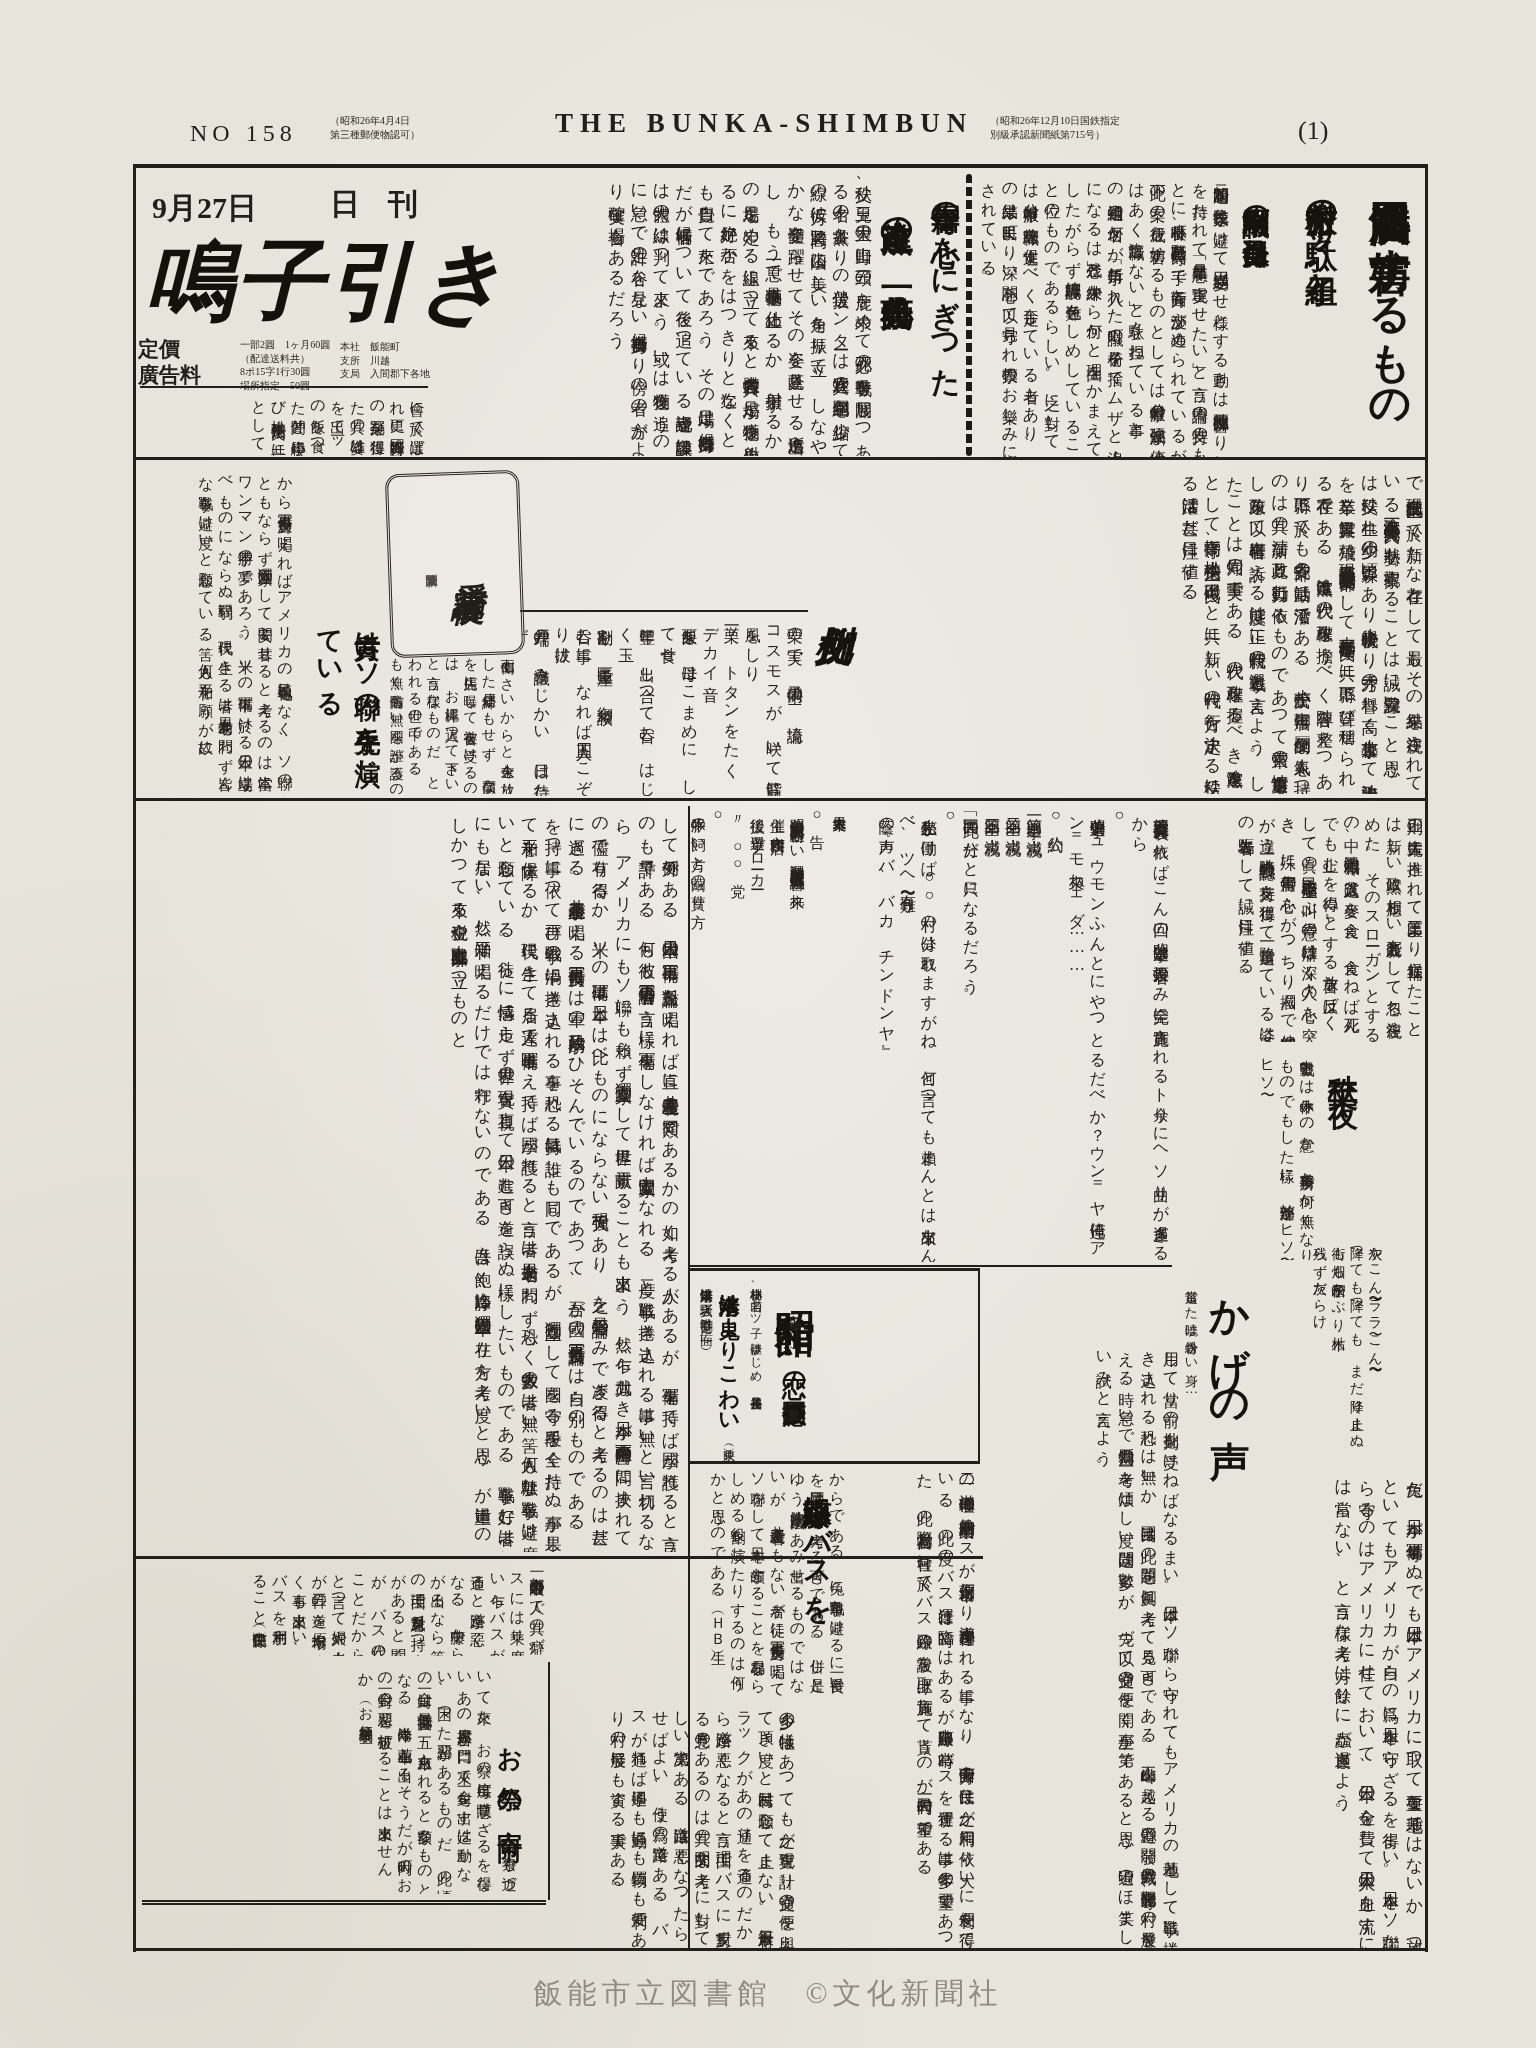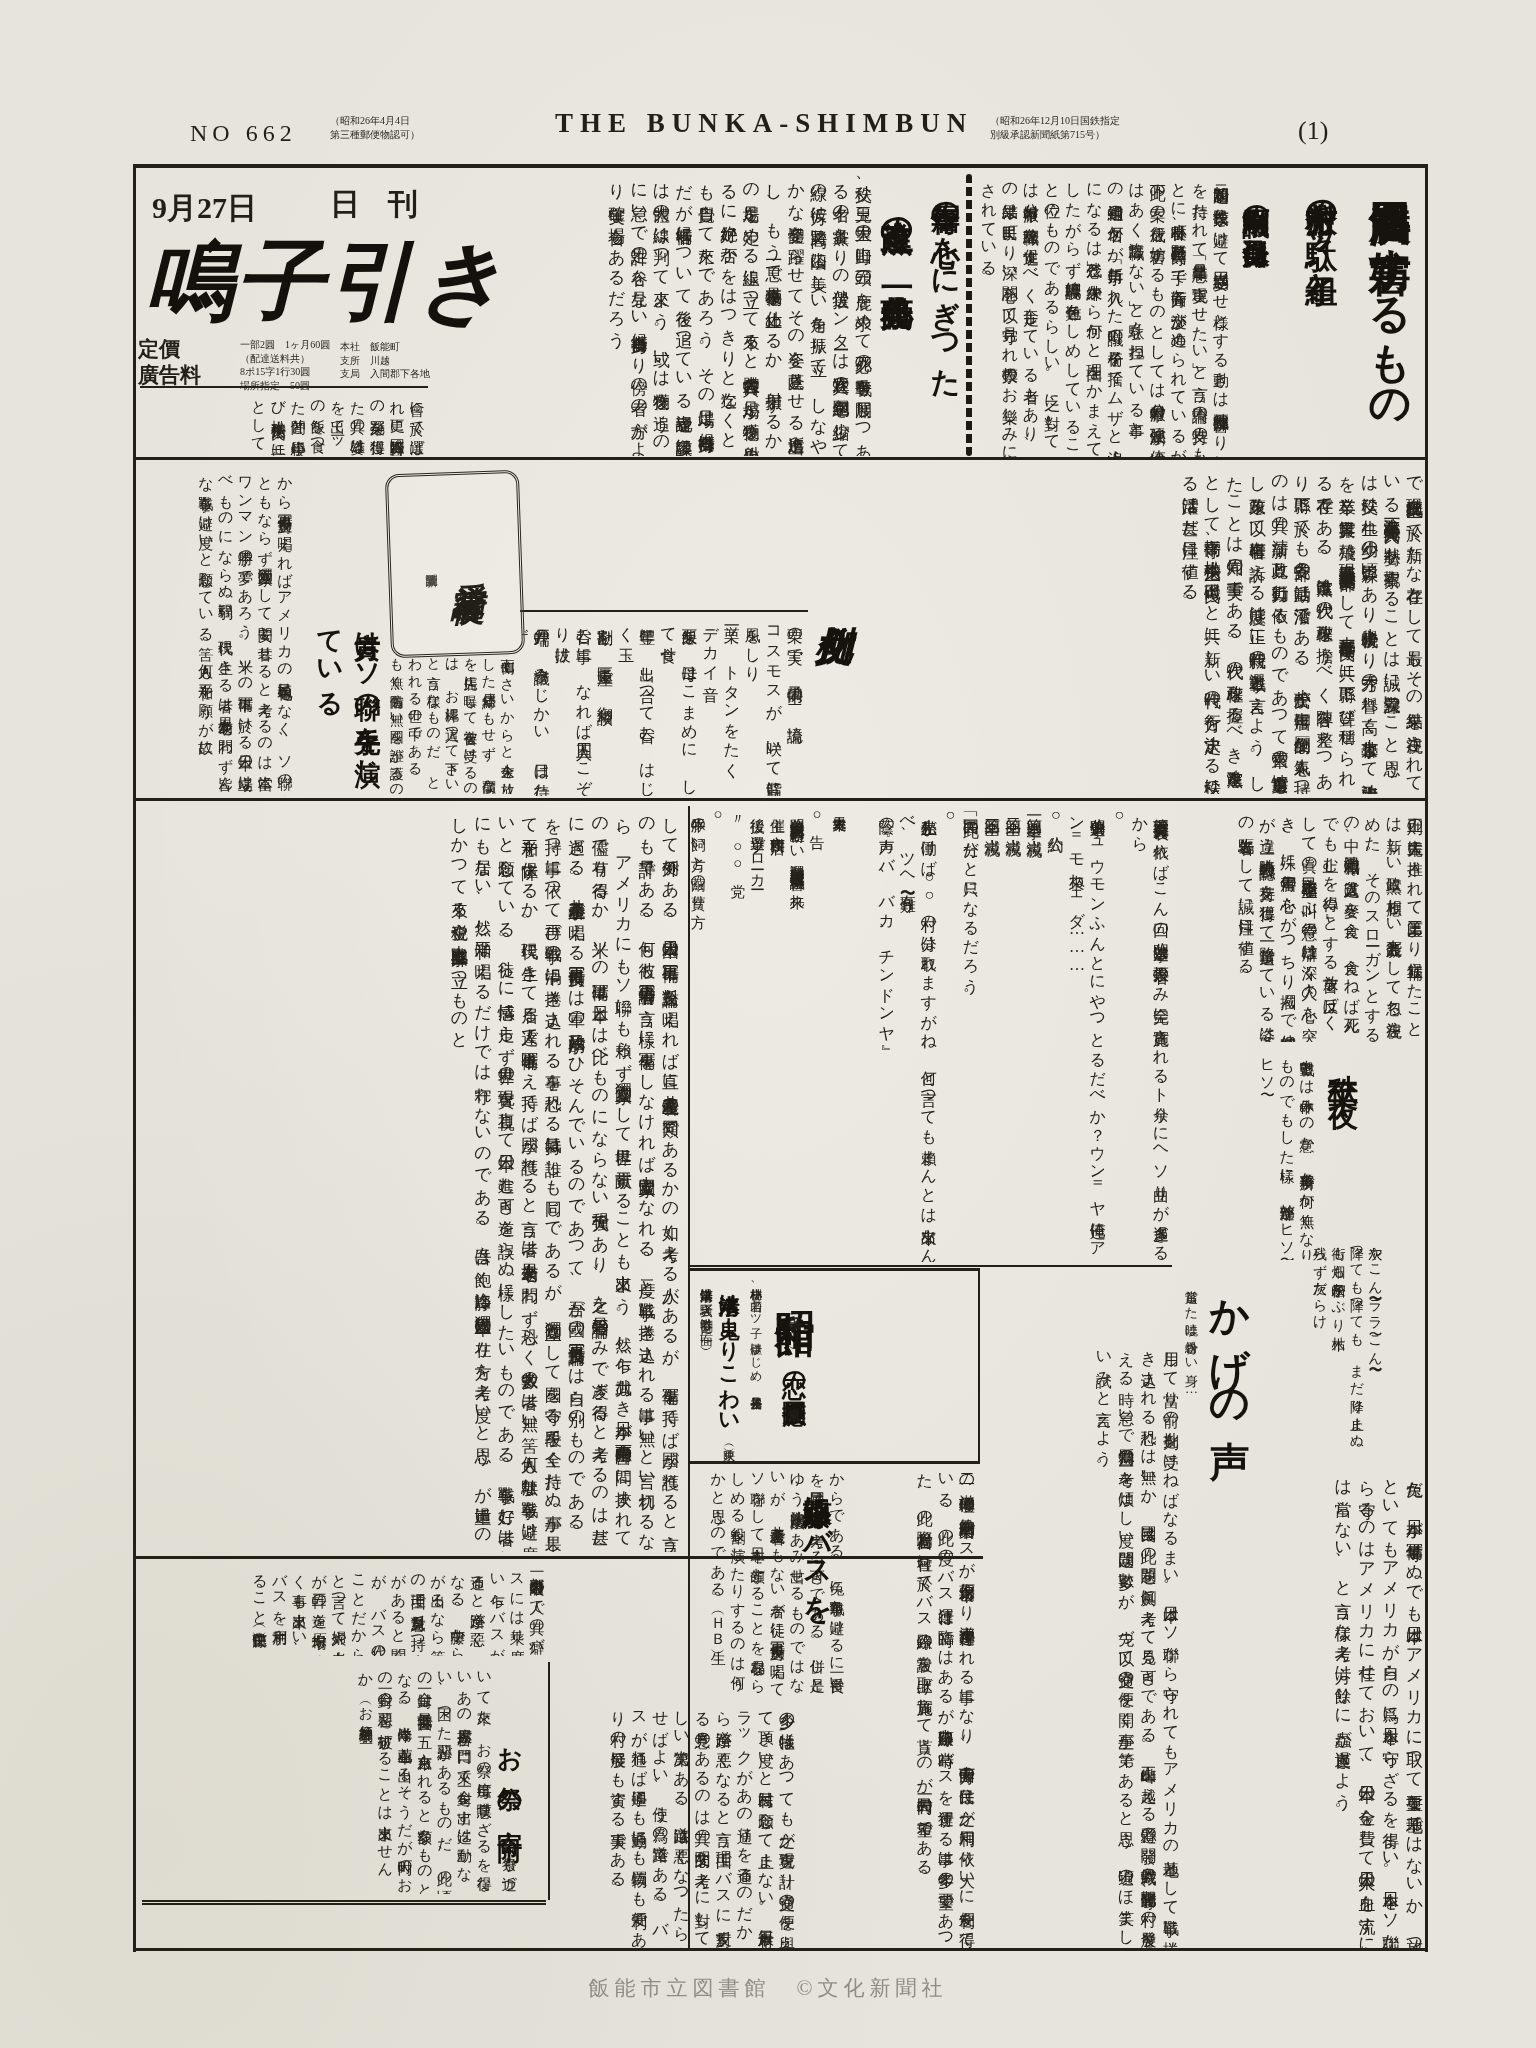--- a/index.html
+++ b/index.html
@@ -38,21 +38,21 @@
   }
   .adflow{writing-mode:vertical-rl;text-orientation:upright;height:100%;padding:8px 6px;box-sizing:border-box;overflow:hidden;line-height:1.25;}
   .adflow span{display:inline-block;}
   .festival{border-bottom:5px double #23201a;}
   .hdr-sm{font-size:10px;line-height:1.35;color:#2c2820;white-space:pre-line;}
   .gray{color:#908c84;}
 </style>
 </head>
 <body>
 
-<div class="abs" style="left:190px;top:120px;font-size:24px;letter-spacing:5px;">NO 662</div>
+<div class="abs" style="left:190px;top:120px;font-size:24px;letter-spacing:5px;">NO 158</div>
 <div class="abs hdr-sm" style="left:330px;top:114px;width:170px;">（昭和26年4月4日
 第三種郵便物認可）</div>
 <div class="abs" style="left:555px;top:108px;font-size:27px;font-weight:bold;letter-spacing:7px;">THE BUNKA-SHIMBUN</div>
 <div class="abs hdr-sm" style="left:990px;top:114px;width:210px;">（昭和26年12月10日国鉄指定
 別級承認新聞紙第715号）</div>
 <div class="abs" style="left:1298px;top:116px;font-size:26px;">(1)</div>
 
 <div class="rule" style="left:133px;top:164px;width:1295px;height:4px;"></div>
 <div class="rule" style="left:133px;top:164px;width:3px;height:1788px;"></div>
 <div class="rule" style="left:1425px;top:164px;width:3px;height:1788px;"></div>
@@ -185,13 +185,13 @@
 
 <div class="flow" style="left:690px;top:1462px;width:156px;height:234px;font-size:15px;">からである。兔に角戰爭を避けるに一番良い方法を國民は眞面目に考える可きである。併し是とゆう決定的良法があみ出せるものではないが、共產主義者でもない者が徒に再軍備反對を唱えてソ聯をして日本を占領することを容易ならしめる役割を演じたりするのは何うかと思うのである。（ＨＢ生）</div>
 
 <div class="abs v hl" style="left:798px;top:1476px;height:226px;font-size:29px;">中藤路線にバスを</div>
 <div class="flow" style="left:850px;top:1462px;width:128px;height:486px;font-size:16px;">二の瀨橋修理の爲約十日間名栗バスが朝夕原市場より小瀨戸迄運行される事になり、中藤方面の住民は之が利用に依り大いに便利を得ている、此の度のバス運行は臨時ではあるが中藤路線に常時バスを運行する事は多年の要望であつた、此の際村當局と會社に於てバス路線の常設を取上げ實施して貰うのが村民一同の希望である、</div>
 <div class="flow" style="left:552px;top:1700px;width:246px;height:248px;font-size:16px;">多少の犠牲はあつても之が實現を計り交通の便を與えて頂き度いと村民は念願して止まない。毎日木材トラックがあの通りを通るのだから道路が悪くなると言う理由でバスに反對する意見のあるのは其の文明的な考えに對して恥しい次第である、道路は悪くなつたら直せばよい、使う爲の道路である。バスが通れば通學にも通勤にも買物にも便利であり村の發展にも資する事大である。</div>
 
 <div class="flow" style="left:984px;top:1340px;width:198px;height:608px;font-size:16px;line-height:1.4;">用して當り前の批判を受けねばなるまい。日本はソ聯から守られてもアメリカの基地として戰爭に捲き込まれる恐れは無いか、國民は此の問題を眞劍に考えて見る可きである。山王峠を越える縣道の開發、奥武藏の觀光開發等、村の發展を考える時、急いで縣當局の一考を煩はし度い問題は數多いが、先づ以て交通の便を開く事が第一であると思う、近頃のほゝ笑ましい試みと言えよう。</div>
 <div class="flow" style="left:1186px;top:1468px;width:240px;height:480px;font-size:17px;line-height:1.4;">兔だ。日本が軍備等せぬでも日本はアメリカに取つて重要な基地ではないか、放つといてもアメリカが自らの爲に日本を守らざるを得まい。日本をソ聯から守るのはアメリカに任せておいて、日本の金を費して日本人の血を流すには當らない、と言う樣な考え方は餘りに蟲が良過ぎよう。</div>
 
-<div class="abs gray" style="left:0;top:1974px;width:1536px;text-align:center;font-size:21px;letter-spacing:5px;">飯能市立図書館　©文化新聞社</div>
+<div class="abs gray" style="left:0;top:1974px;width:1536px;text-align:center;font-size:29px;letter-spacing:5px;">飯能市立図書館　©文化新聞社</div>
 
 </body></html>

